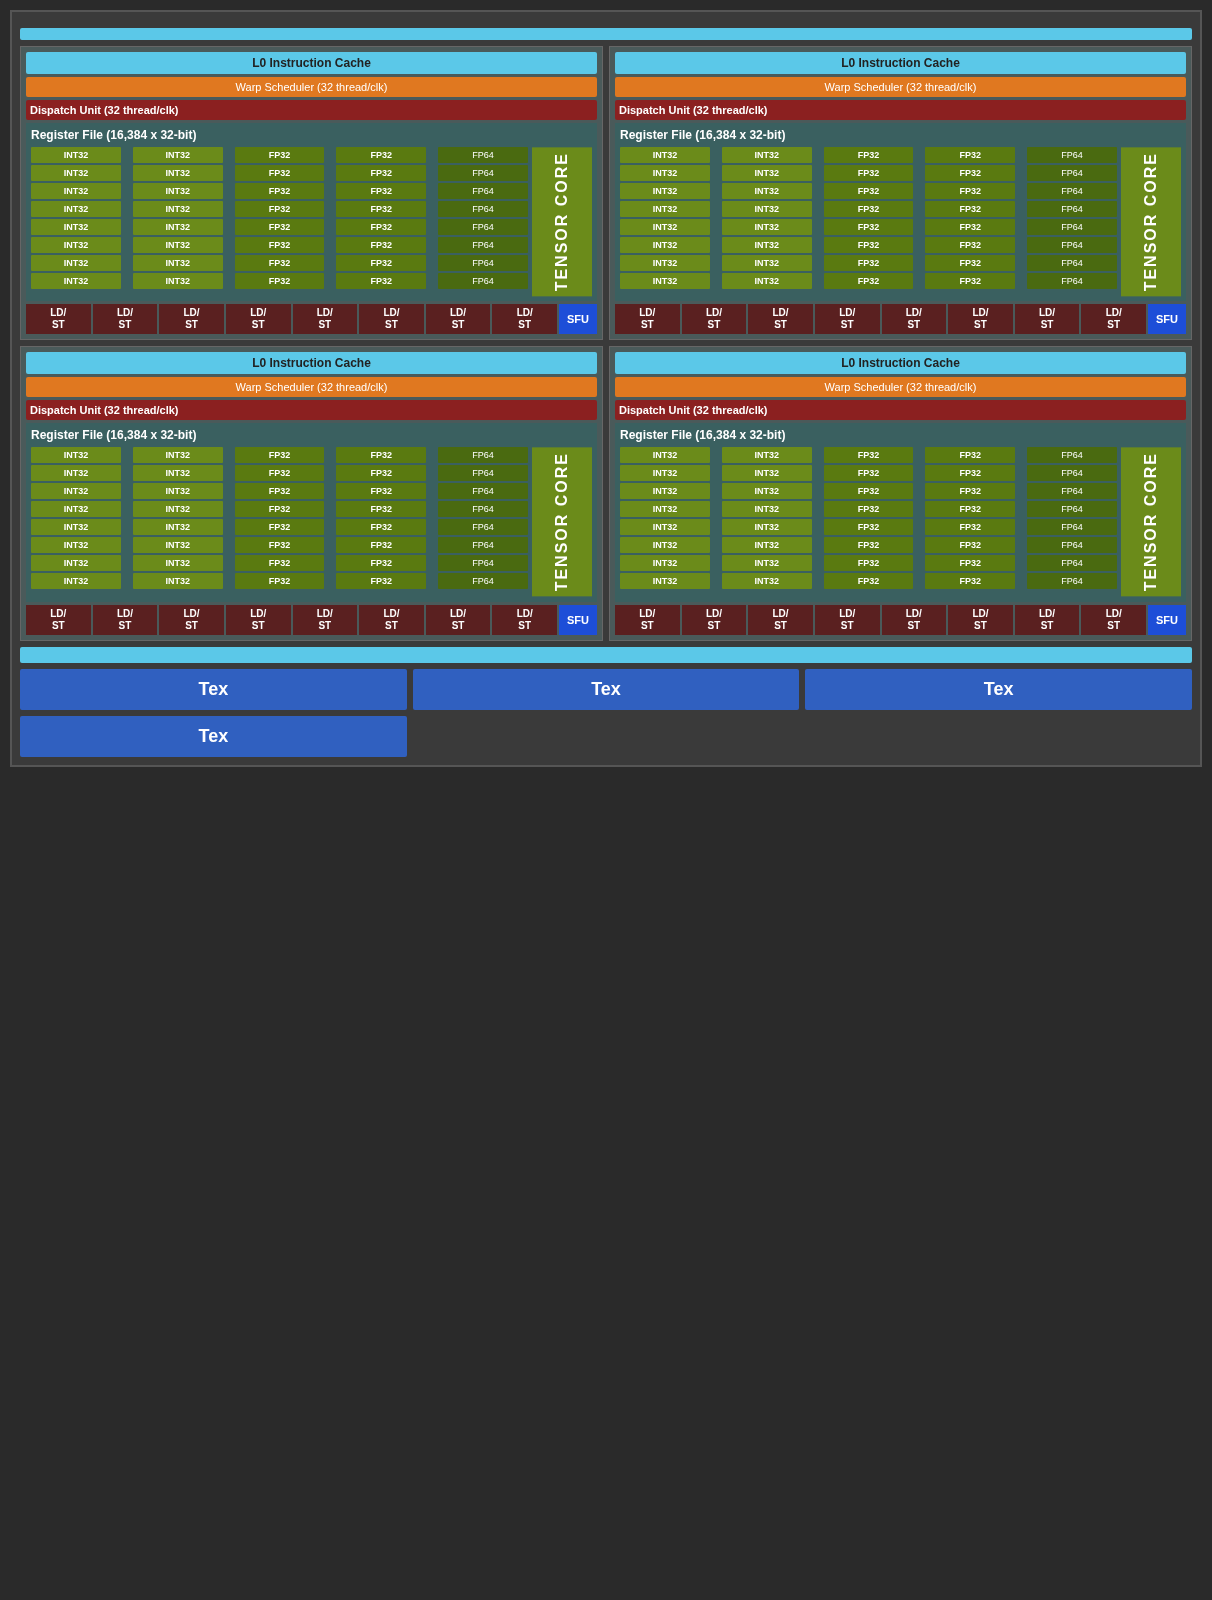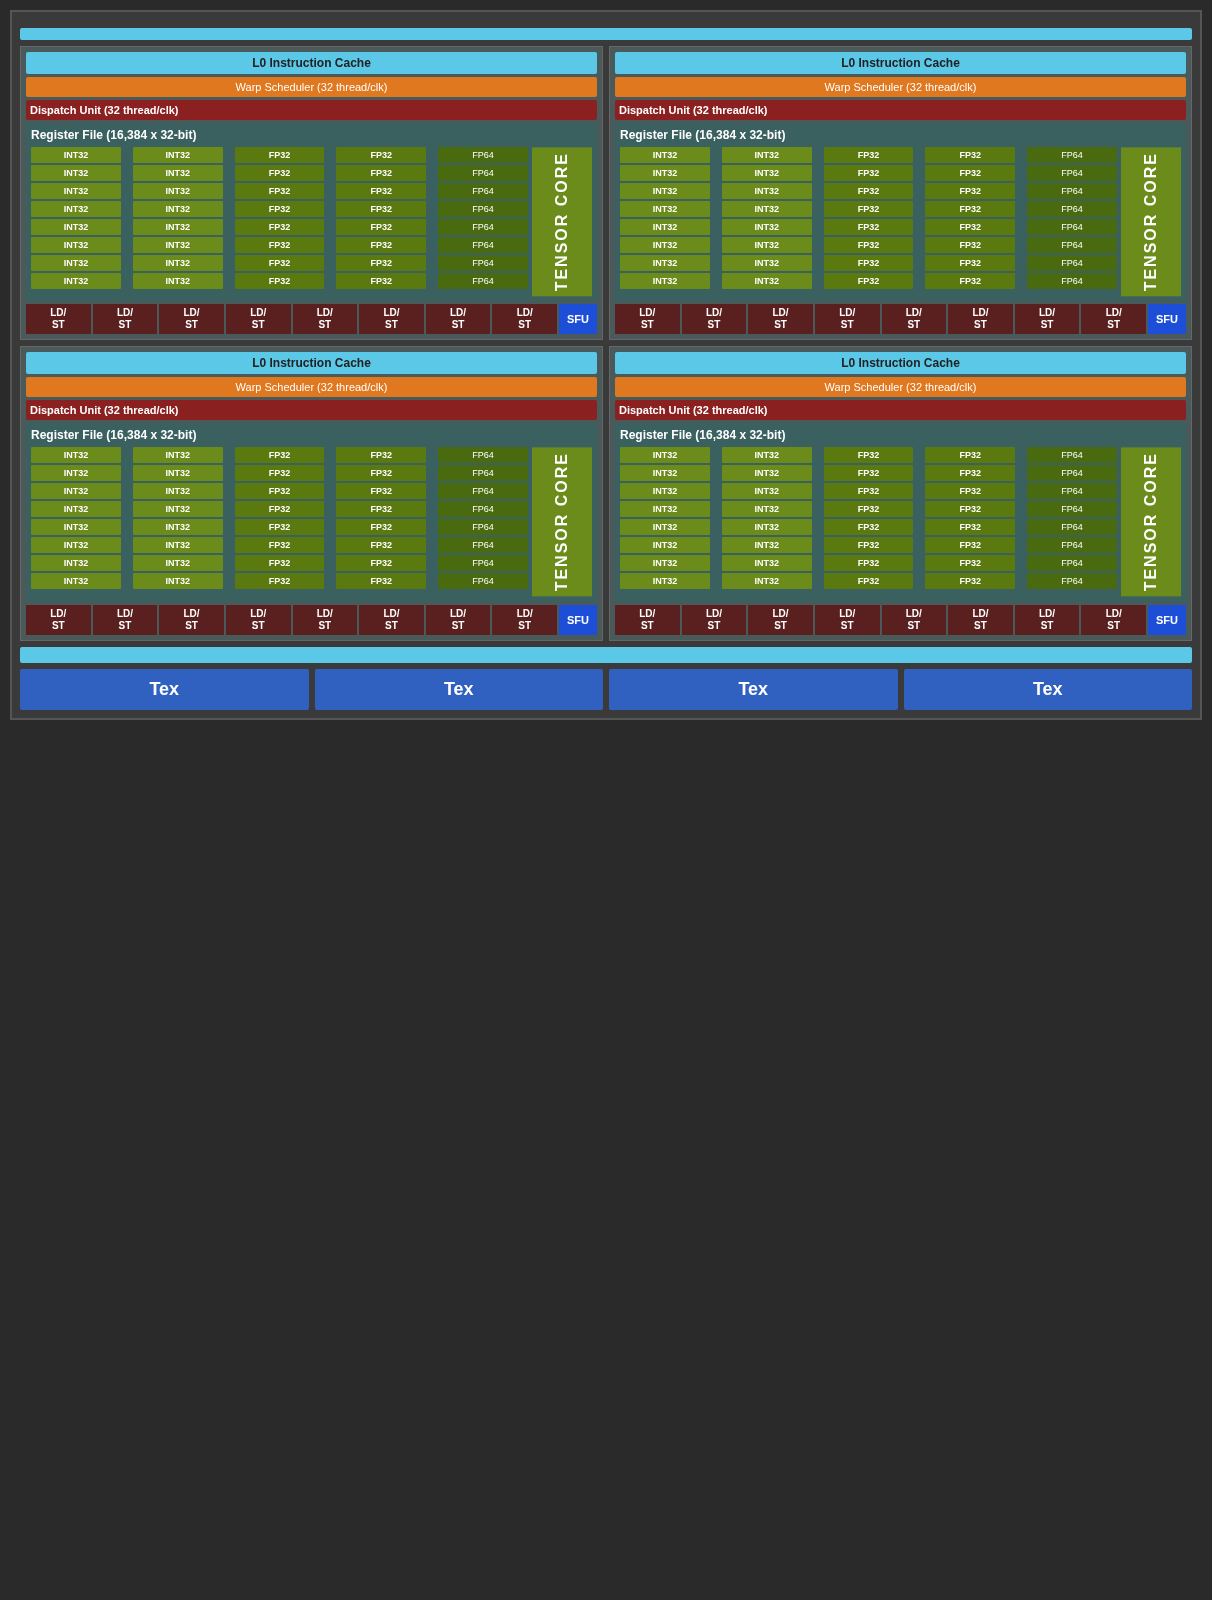--- a/index.html
+++ b/index.html
@@ -172,21 +172,21 @@
       color: #222;
       font-weight: bold;
       font-size: 14px;
       text-align: center;
       padding: 8px;
       margin-bottom: 6px;
       border-radius: 2px;
     }
     .tex-row {
       display: grid;
-      grid-template-columns: repeat(4, 1fr);
+      grid-template-columns: repeat(3, 1fr);
       gap: 6px;
     }
     .tex-cell {
       background: #3060c0;
       color: white;
       font-size: 18px;
       font-weight: bold;
       text-align: center;
       padding: 10px;
       border-radius: 2px;

